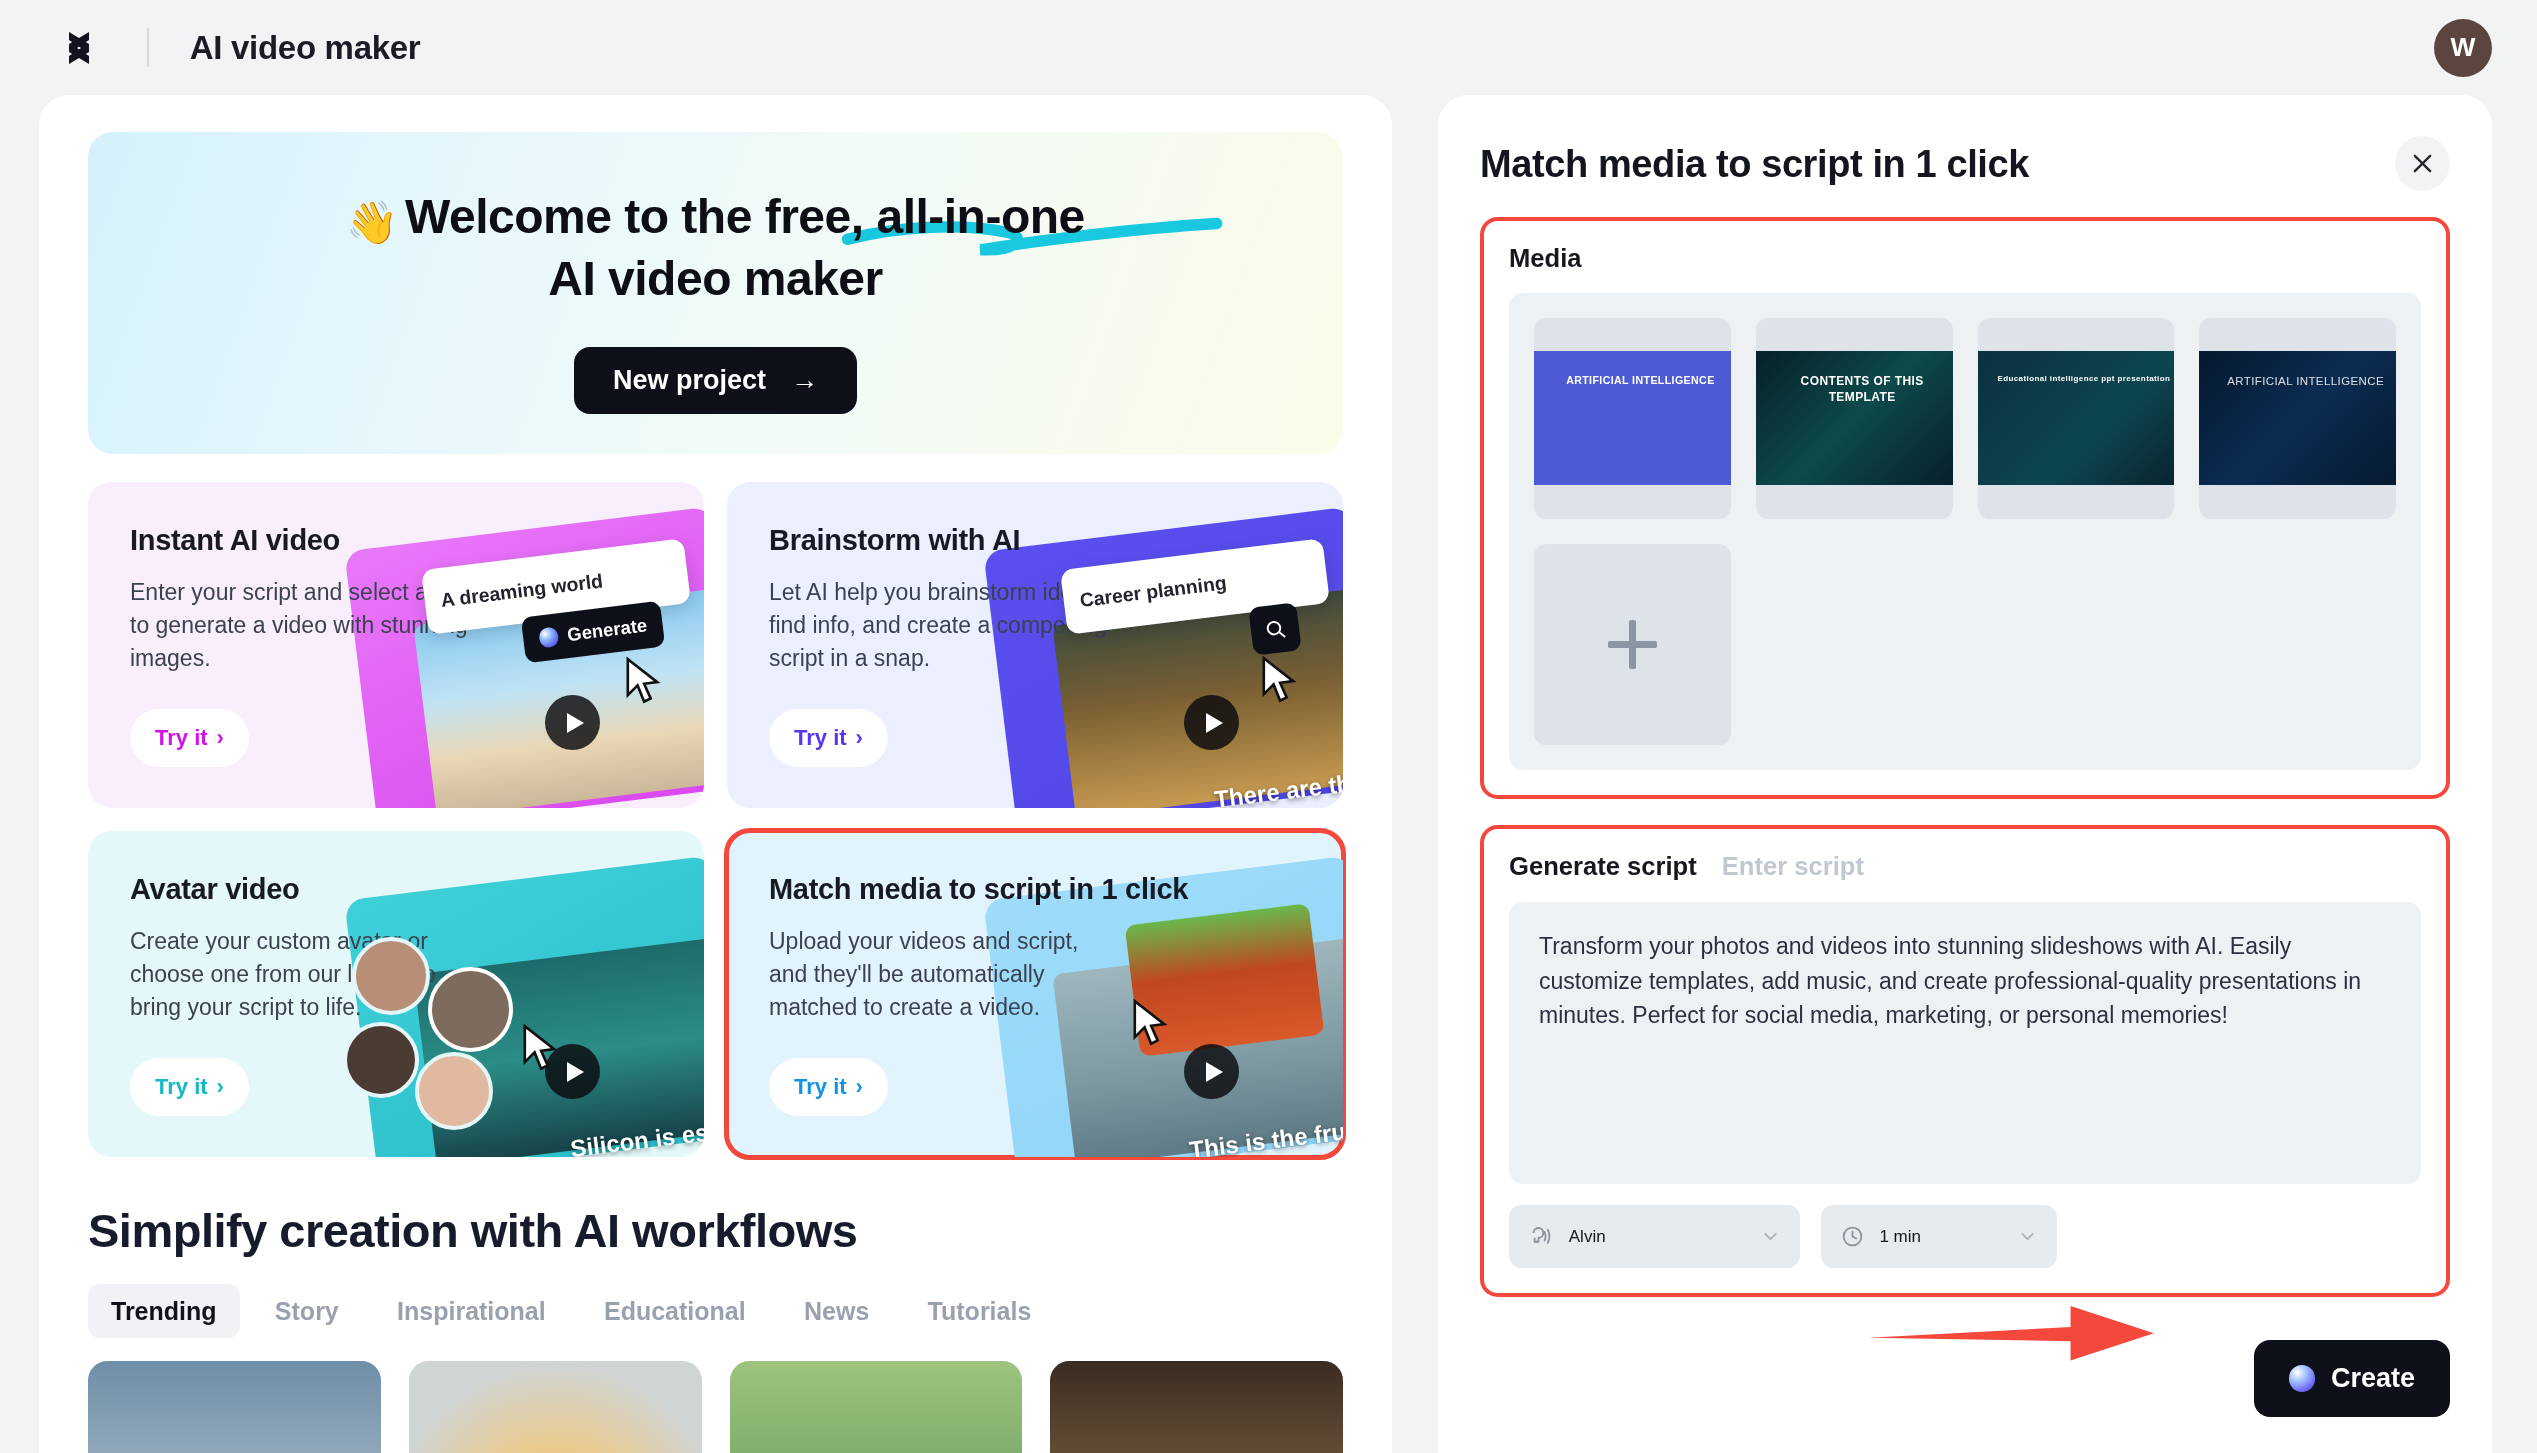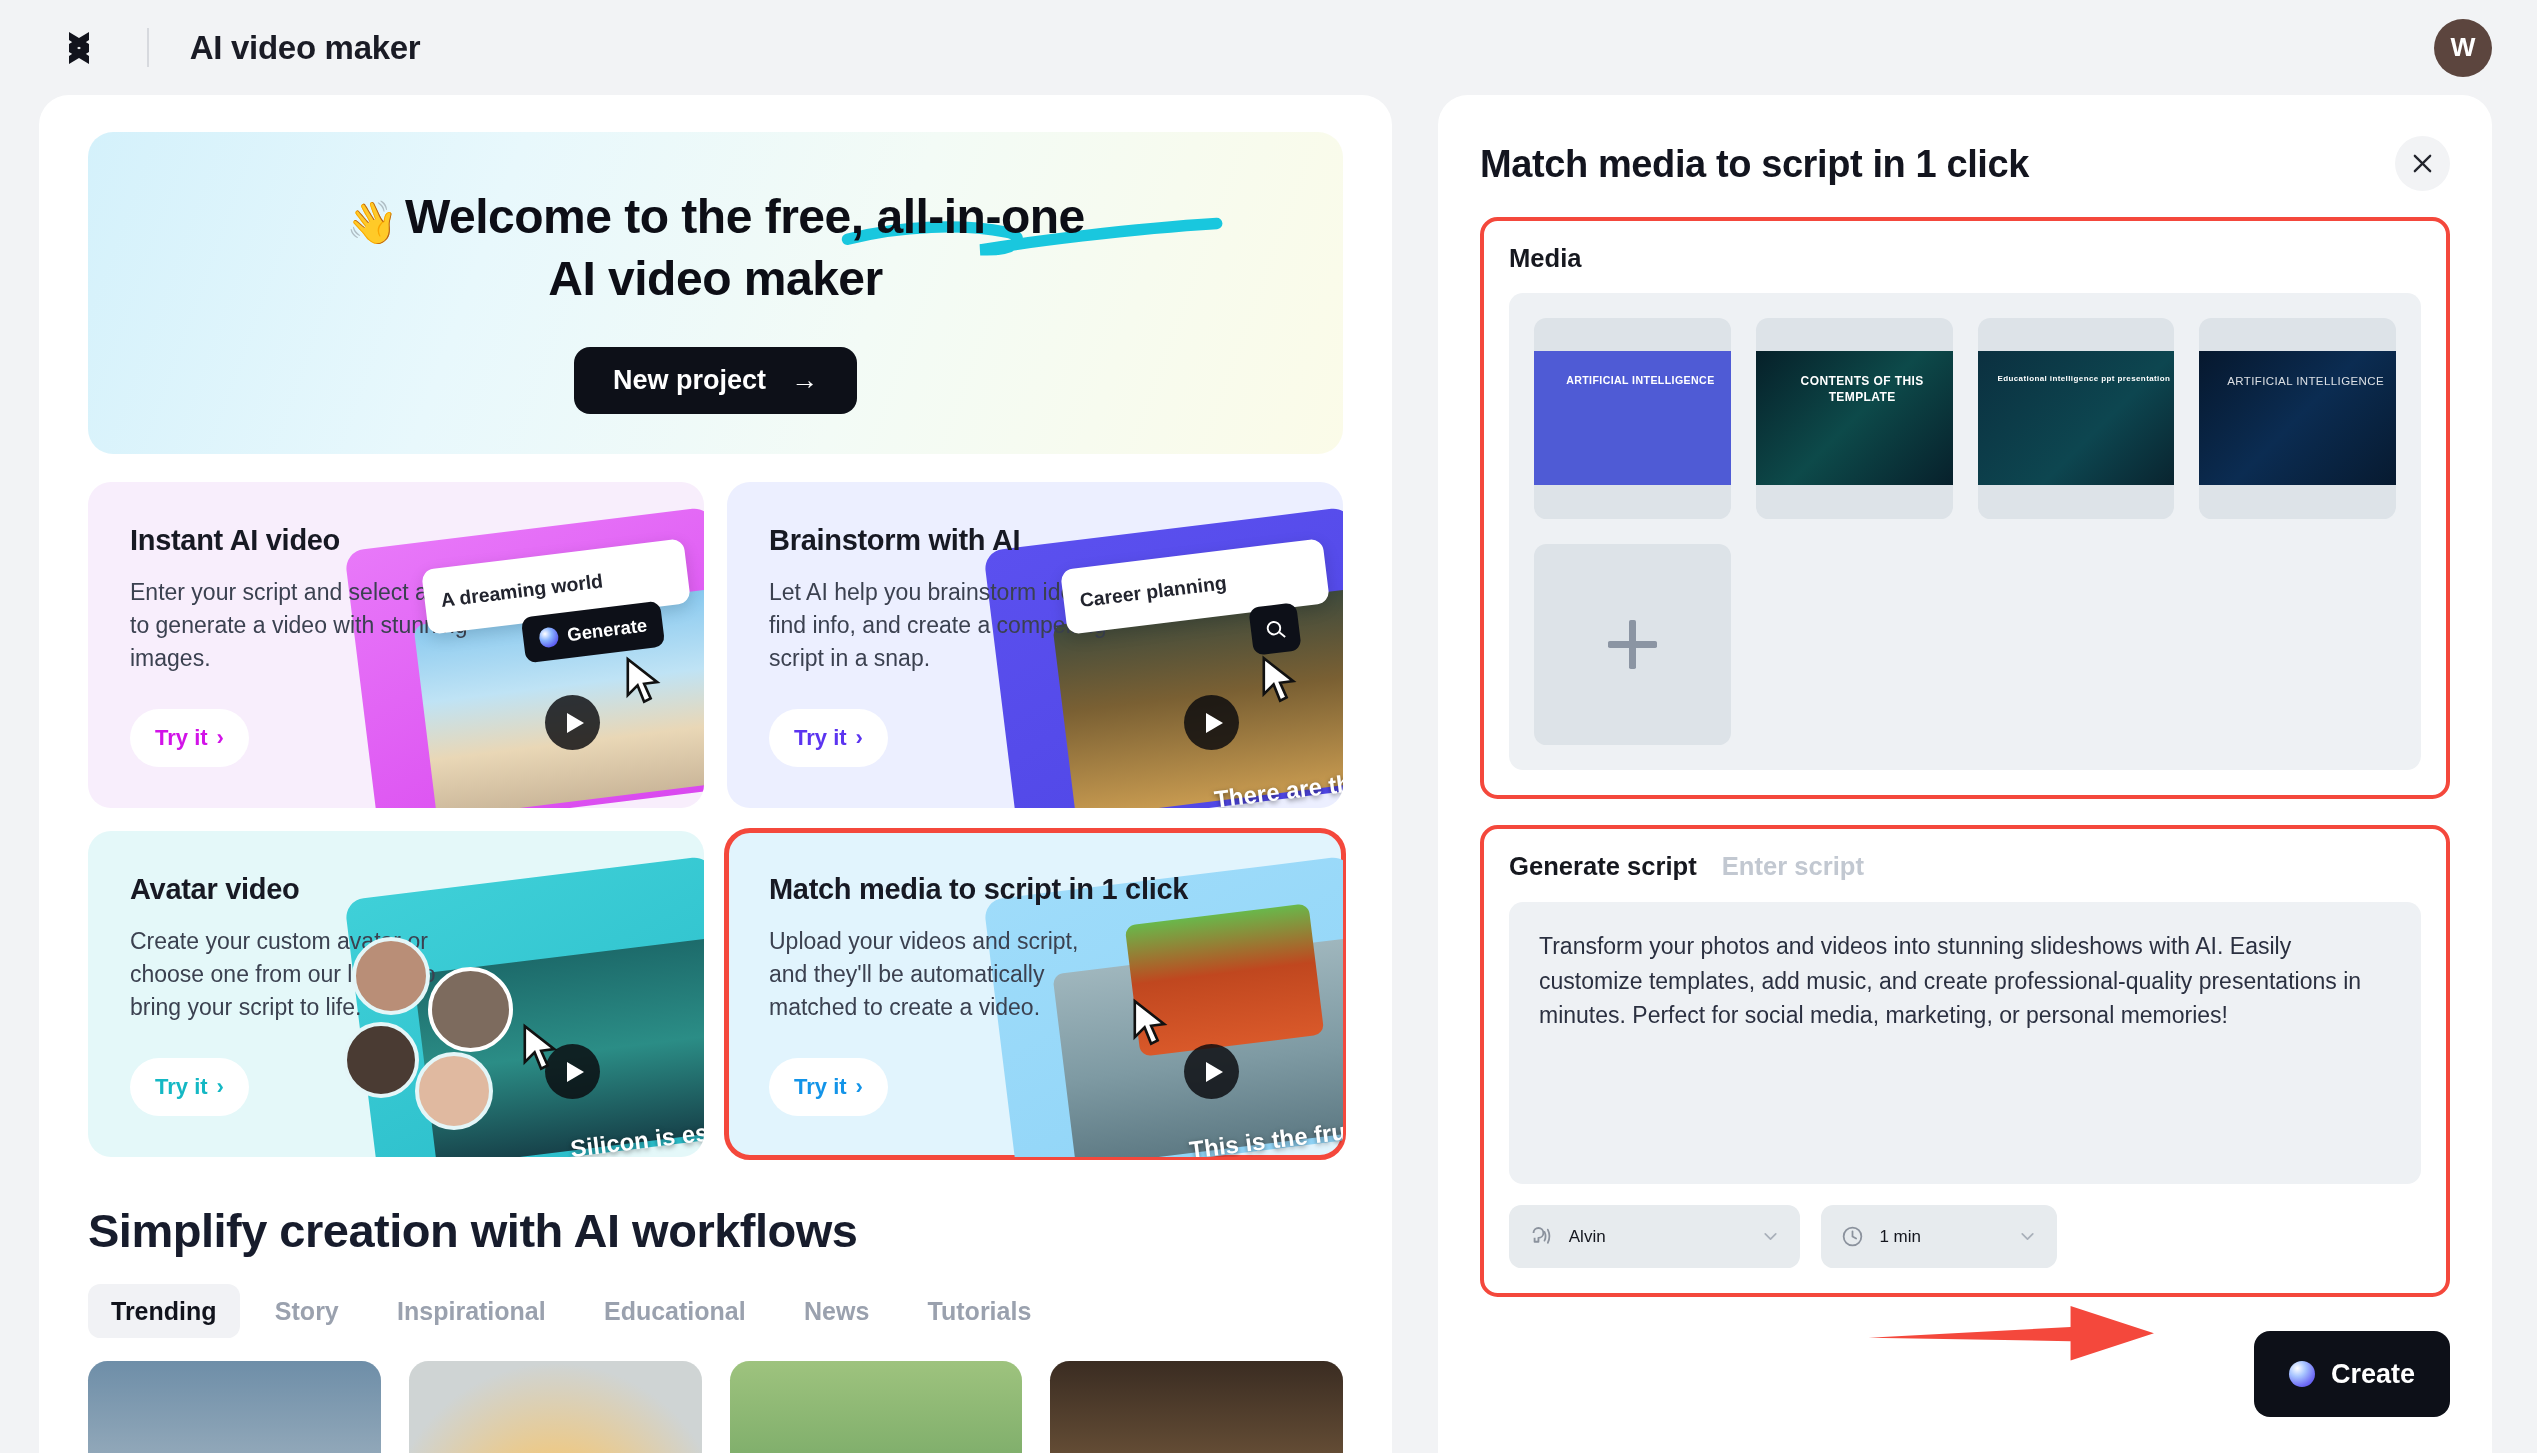--- a/index.html
+++ b/index.html
@@ -280,21 +280,21 @@
   .sp-1 { width: 291px; }
   .sp-2 { width: 236px; }
   .sp-caret { margin-left: auto; color: #a9b0ba; }
 
   .footer-row {
     position: absolute; left: 42px; right: 42px; bottom: 37px;
     display: flex; align-items: center; justify-content: flex-end;
   }
   .create-btn {
     background: #0d1018; color: #fff; border: none; border-radius: 16px;
-    height: 86px; padding: 0 35px;
+    height: 77px; padding: 0 35px;
     font-size: 27px; font-weight: 700; font-family: inherit;
     display: inline-flex; align-items: center; gap: 16px; cursor: pointer;
   }
   .orb-lg {
     width: 26.4px; height: 26.4px; border-radius: 50%;
     background: radial-gradient(circle at 32% 28%, #ffffff 0%, #a9c6ff 32%, #6f6cf5 70%, #4c3fe0 100%);
   }
   .red-arrow { position: absolute; right: 291px; bottom: 46px; }
 </style>
 </head>

